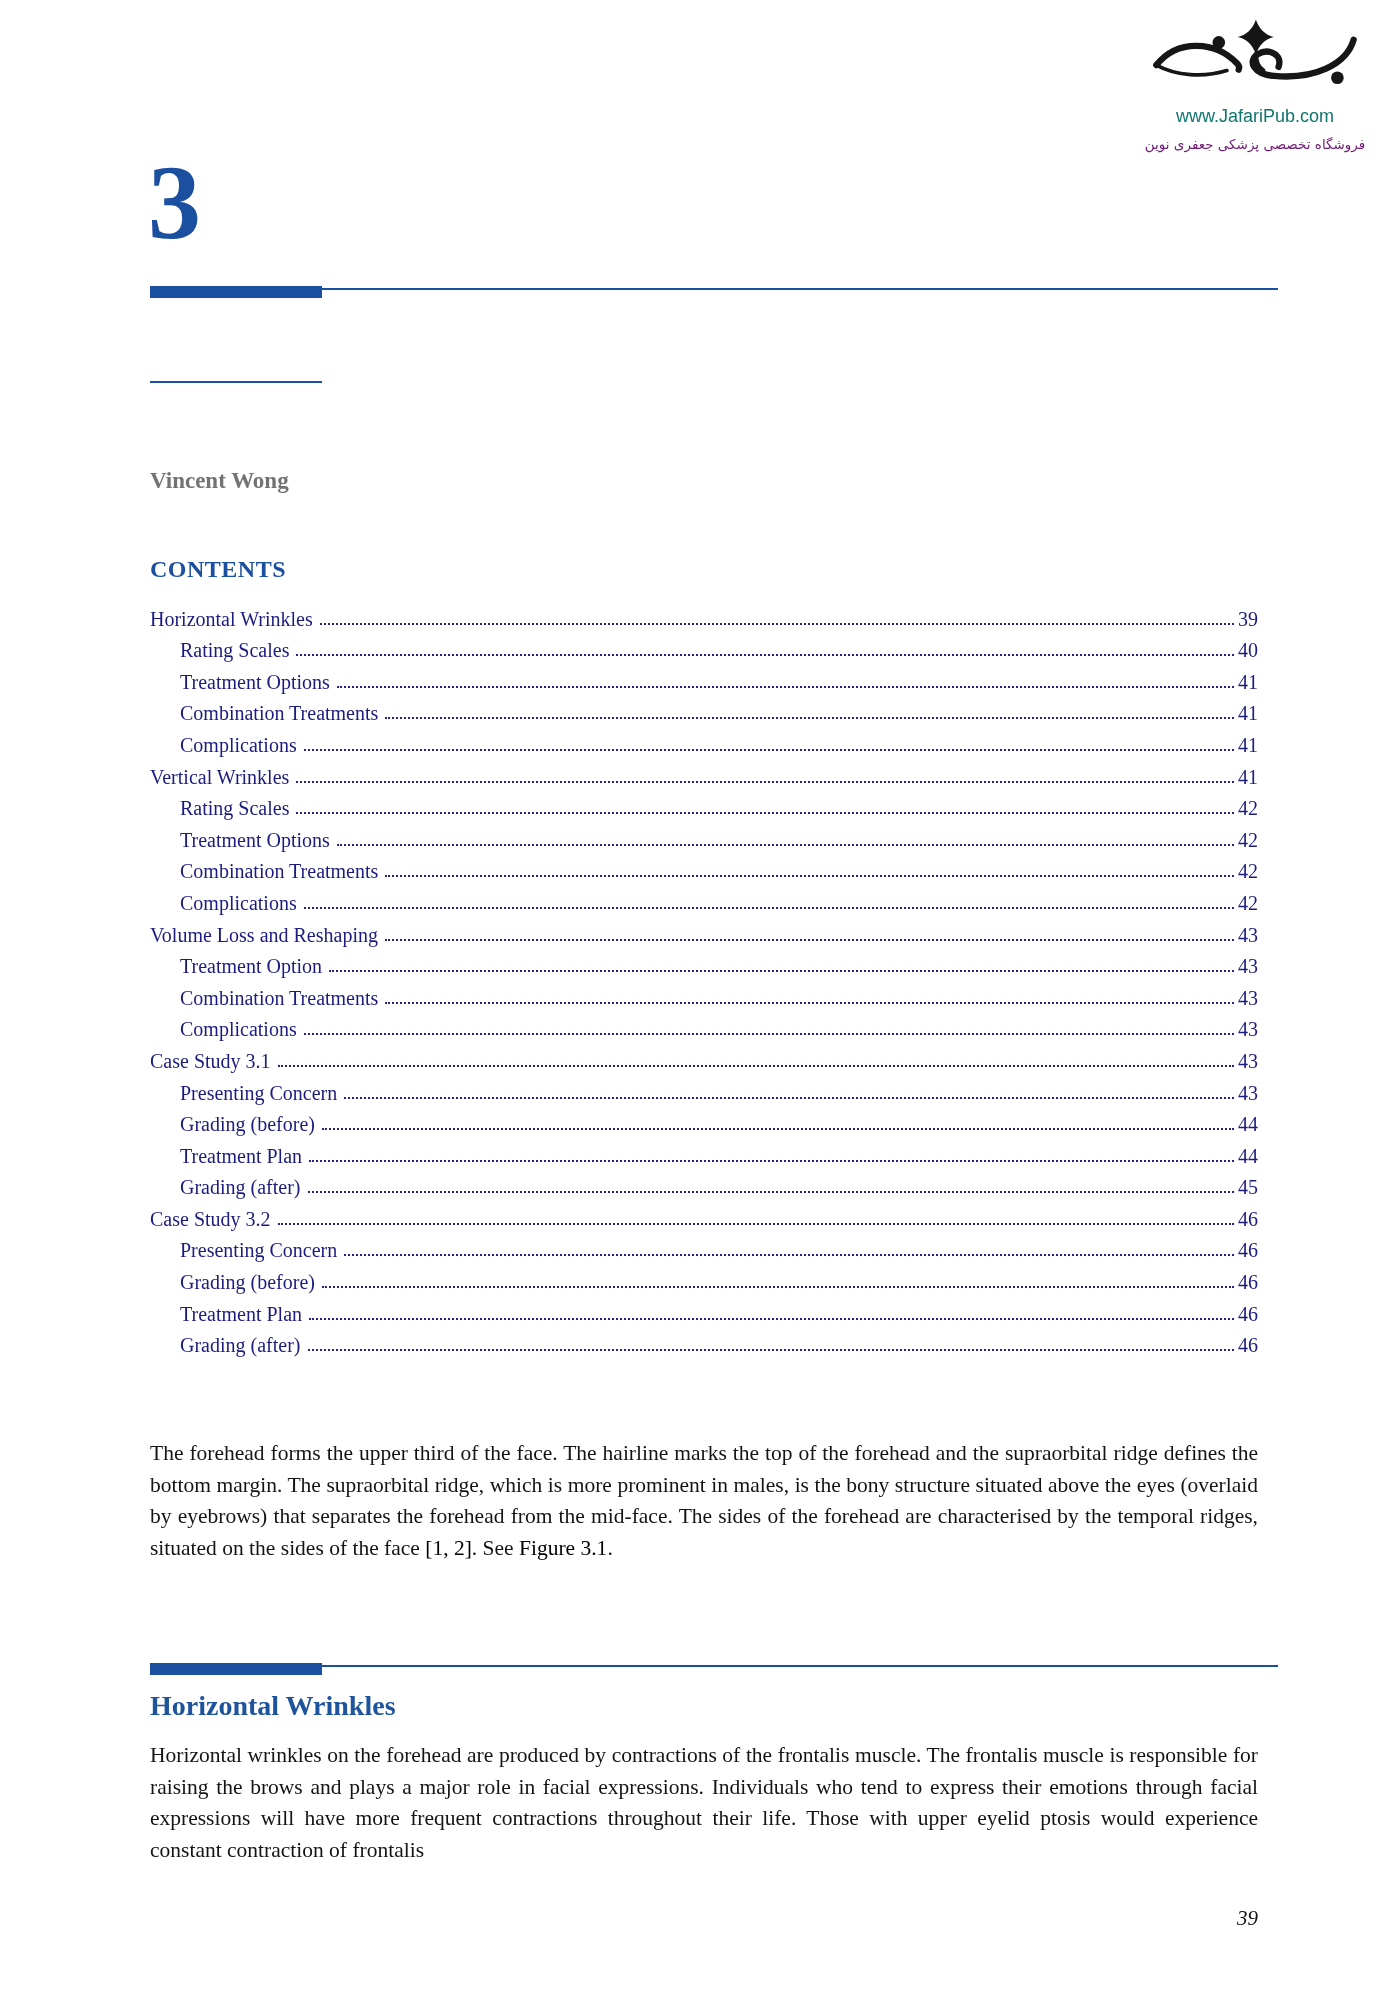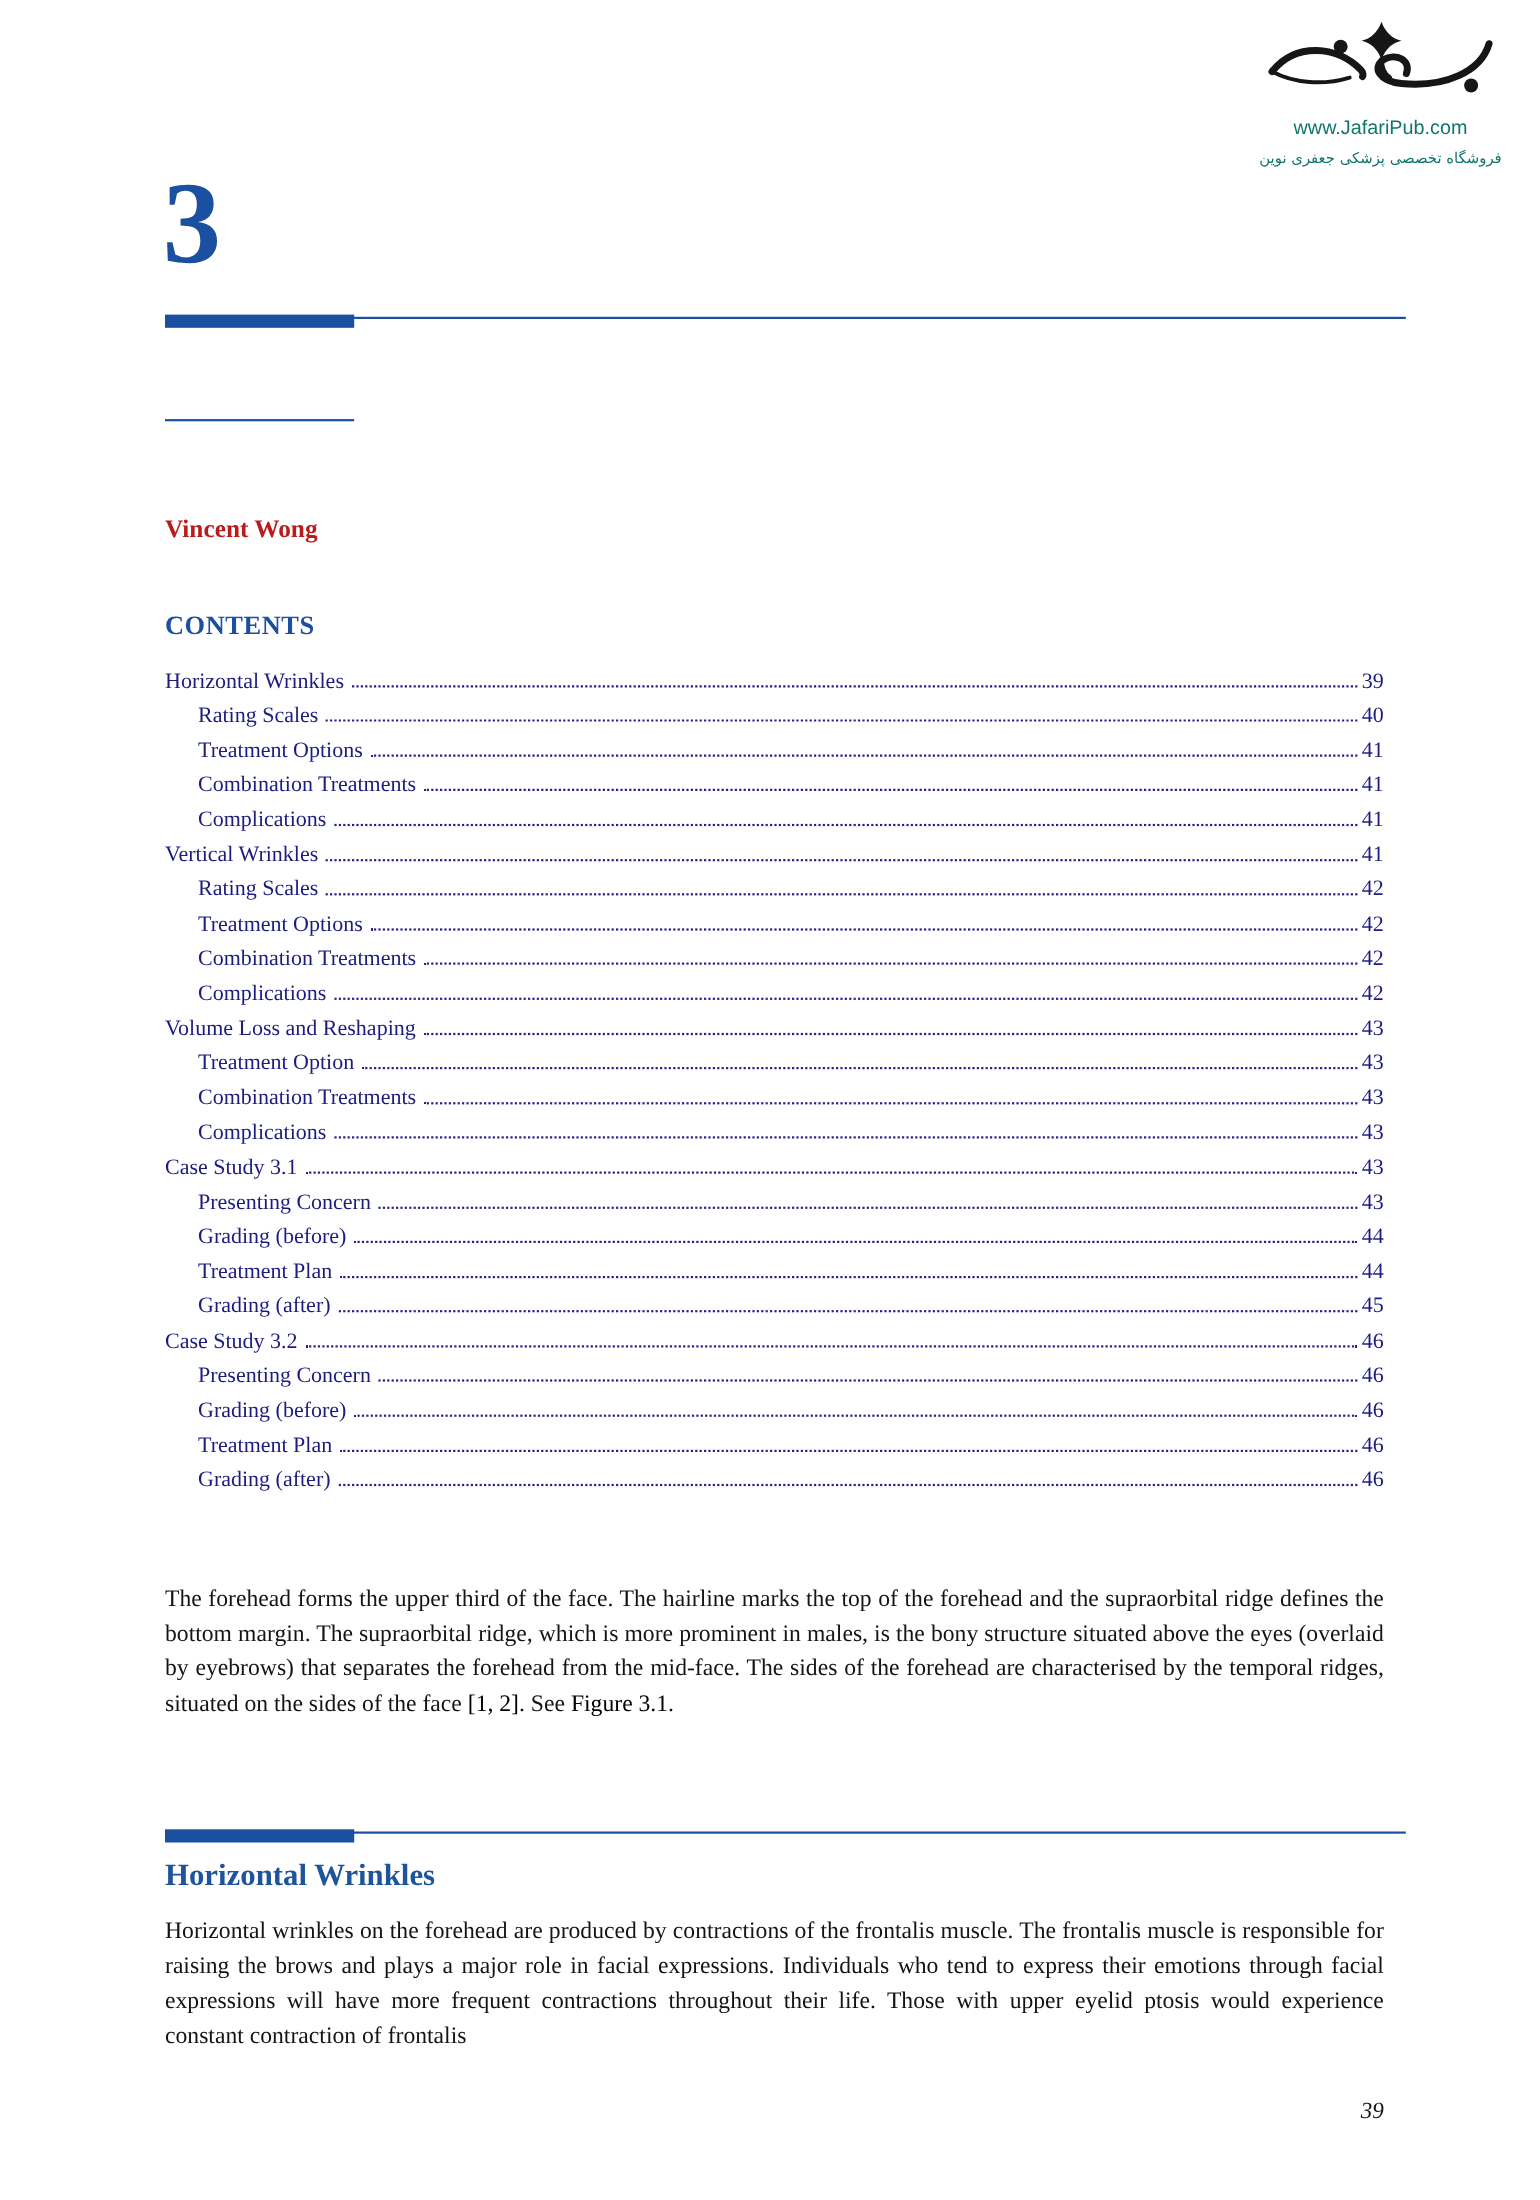--- a/index.html
+++ b/index.html
@@ -17,38 +17,38 @@
     position:absolute; left:1125px; top:18px; width:260px;
     text-align:center;
   }
   .logo svg{display:block;margin:0 auto;}
   .logo-url{
     font-family:"Liberation Sans","DejaVu Sans",sans-serif;
     font-size:18px; color:#0f766e; margin-top:2px;
   }
   .logo-fa{
     font-family:"DejaVu Sans",sans-serif;
-    font-size:13.5px; color:#0f766e; margin-top:9px; direction:rtl;
+    font-size:13.5px; color:#701a75; margin-top:9px; direction:rtl;
   }
   
   .chapter-number{
     position:absolute; left:148px; top:150px;
     font-size:106px; line-height:1; font-weight:bold; color:#1b4fa0;
   }
   .rule-thin{position:absolute; left:150px; width:1128px; height:2px; background:#1b4fa0;}
   .rule-thick{position:absolute; left:150px; width:172px; height:12px; background:#1b4fa0;}
   .rule1-thin{top:288px;} .rule1-thick{top:286px;}
   .chapter-title{
     position:absolute; left:148px; top:308px;
     font-style:italic; font-size:47px; color:#1b4fa0; line-height:1.2;
   }
   .title-underline{position:absolute; left:150px; top:381px; width:172px; height:2px; background:#1b4fa0;}
   .author{
     position:absolute; left:150px; top:468px;
-    font-weight:bold; font-size:23px; color:#b91c1c;
+    font-weight:bold; font-size:23px; color:#737373;
   }
   
   .contents-heading{
     position:absolute; left:150px; top:556px;
     font-weight:bold; font-size:24px; letter-spacing:0.5px; color:#1b4fa0;
   }
   .toc{
     position:absolute; left:150px; top:599px; width:1108px;
     font-size:20px; color:#1c1c80;
   }

